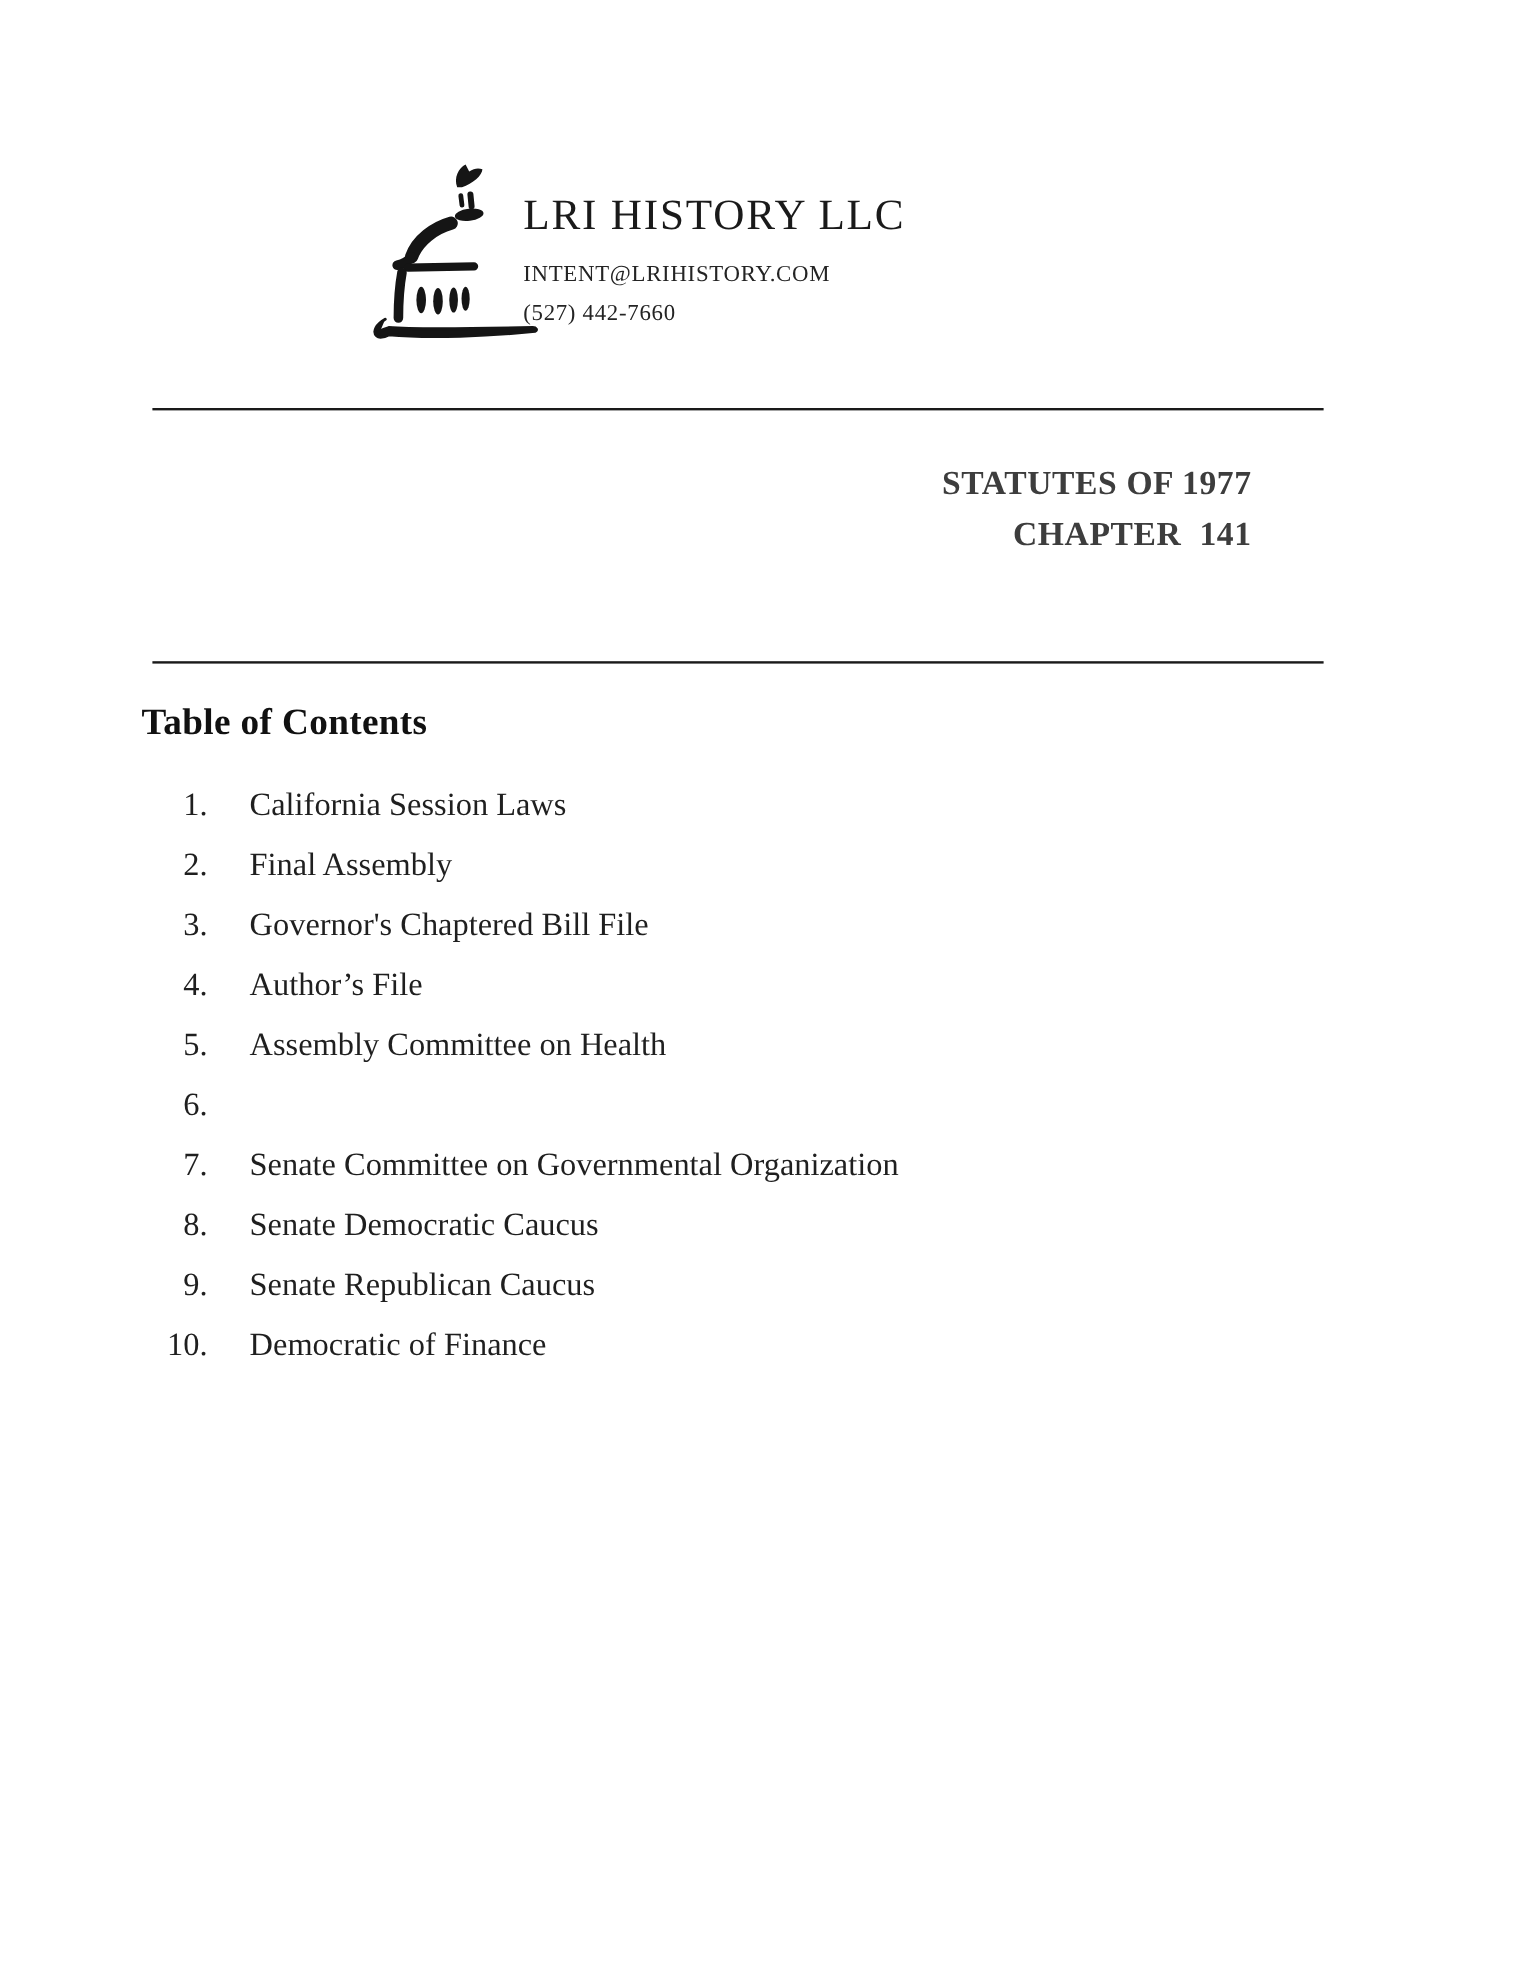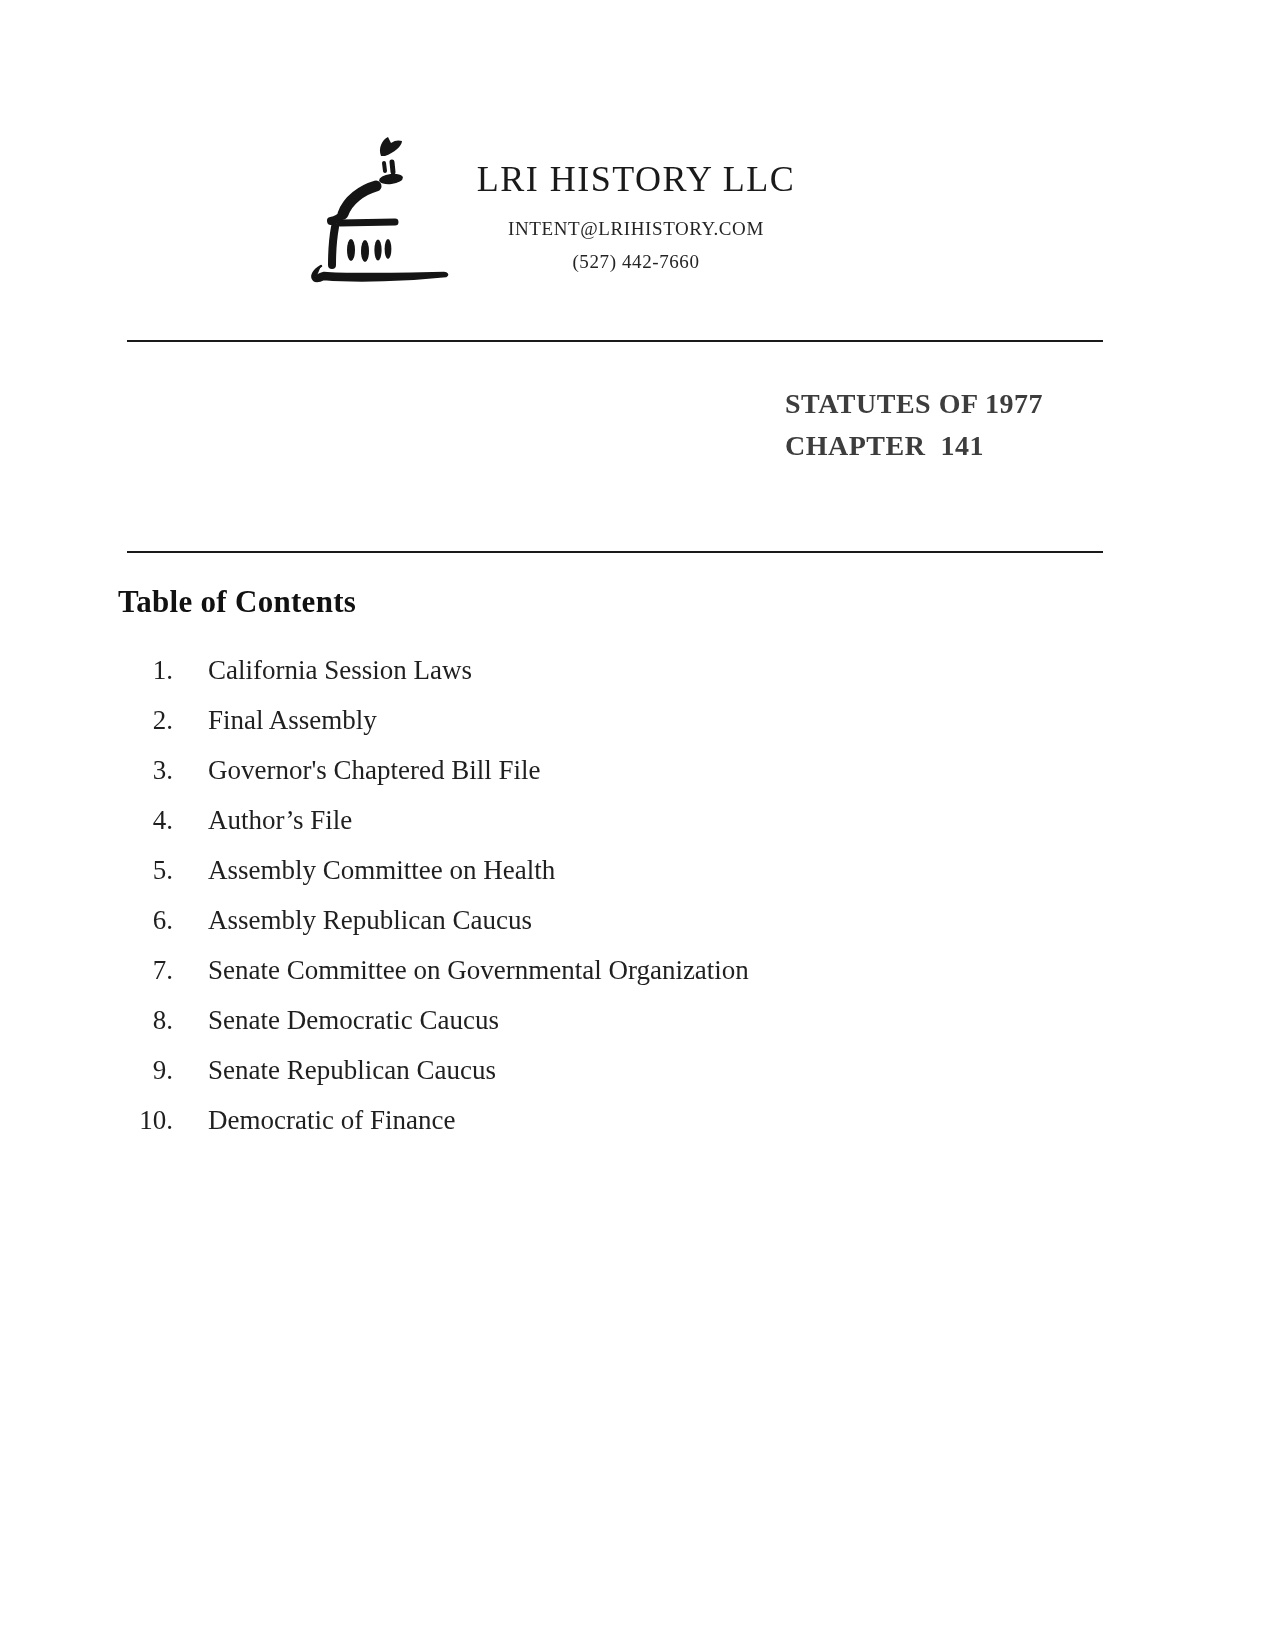--- a/index.html
+++ b/index.html
@@ -22,21 +22,20 @@
     left: 288px;
     top: 128px;
     width: 175px;
     height: 172px;
   }
   .brand {
     position: absolute;
     left: 436px;
     top: 158px;
     width: 400px;
-    text-align: center;
     color: #1f1f1f;
   }
   .brand-title {
     font-size: 36px;
     letter-spacing: 1.5px;
     color: #1a1a1a;
     margin-bottom: 12px;
     white-space: nowrap;
   }
   .brand-line {
@@ -56,20 +55,21 @@
     background: #1a1a1a;
   }
   .rule-top { top: 340px; }
   .rule-bottom { top: 551px; }
 
   
   .statute {
     position: absolute;
     top: 383px;
     right: 233px;
+    text-align: right;
     font-weight: bold;
     font-size: 28px;
     line-height: 42px;
     letter-spacing: 0.5px;
     color: #3d3d3d;
   }
   .statute-line { white-space: pre; }
 
   
   .toc-heading {
@@ -167,21 +167,20 @@
     <div class="toc-row">
       <span class="toc-num">4.</span>
       <span class="toc-label">Author’s File</span>
     </div>
     <div class="toc-row">
       <span class="toc-num">5.</span>
       <span class="toc-label">Assembly Committee on Health</span>
     </div>
     <div class="toc-row">
       <span class="toc-num">6.</span>
-      <span class="toc-label">Assembly Republican Caucus</span>
     </div>
     <div class="toc-row">
       <span class="toc-num">7.</span>
       <span class="toc-label">Senate Committee on Governmental Organization</span>
     </div>
     <div class="toc-row">
       <span class="toc-num">8.</span>
       <span class="toc-label">Senate Democratic Caucus</span>
     </div>
     <div class="toc-row">

